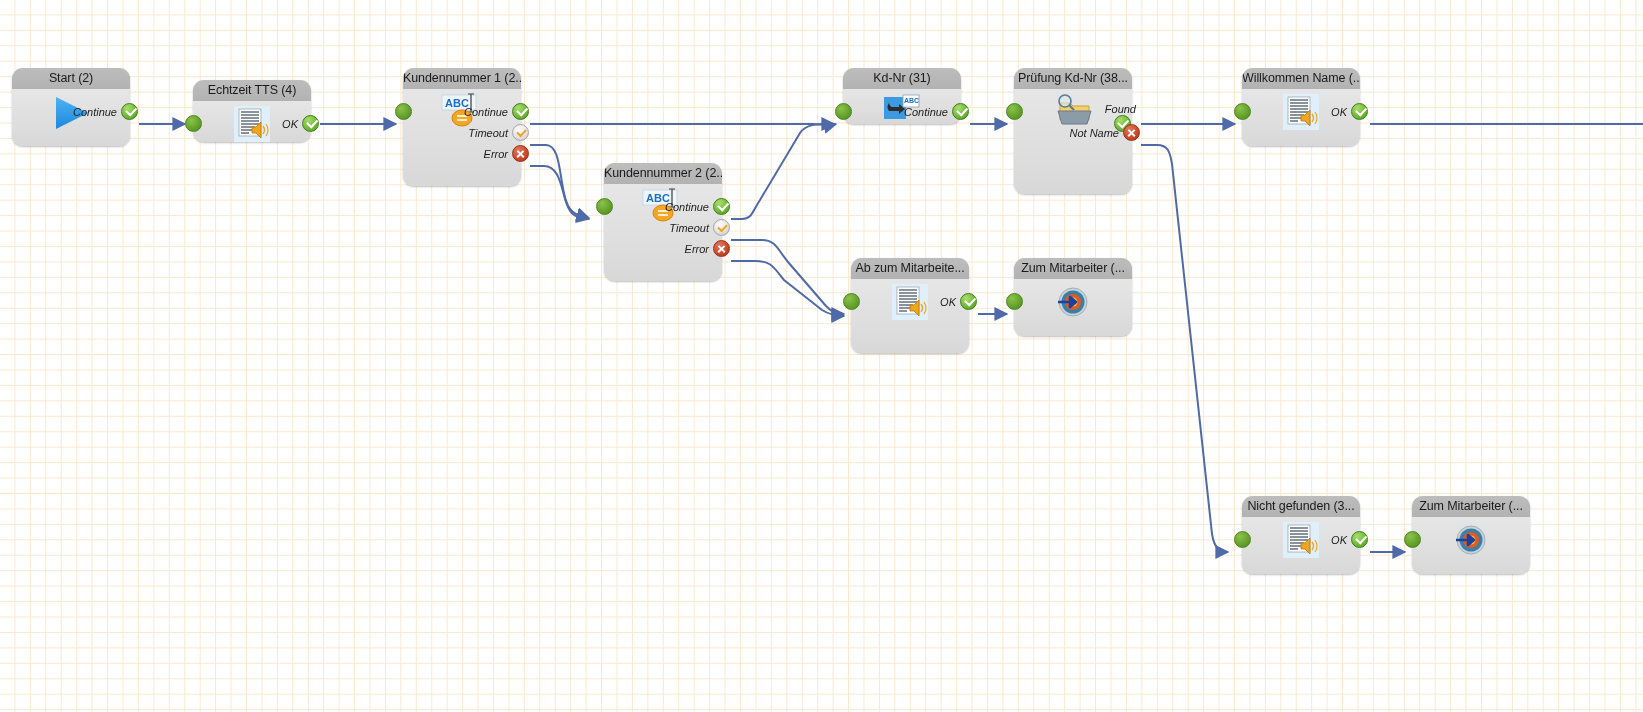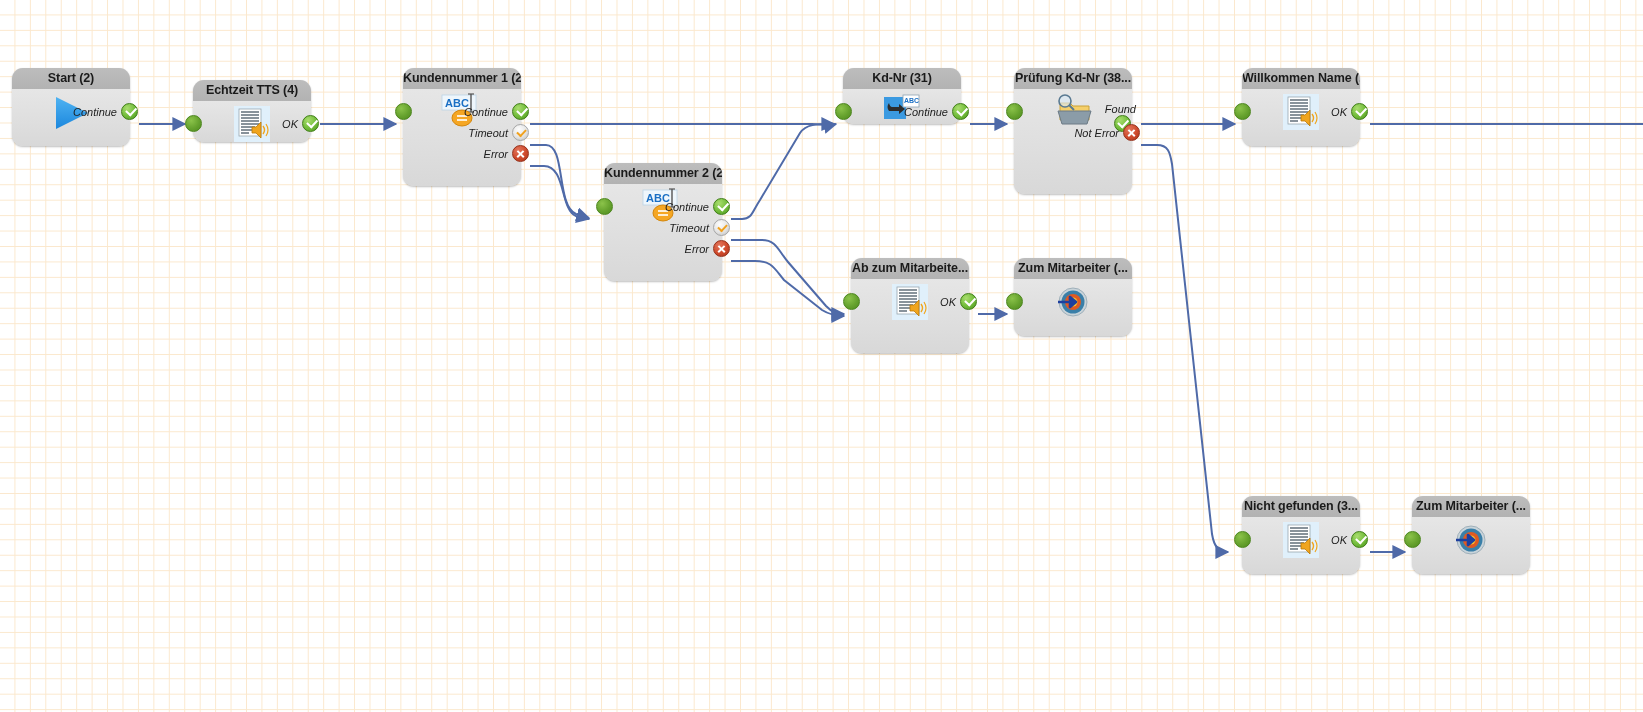--- a/index.html
+++ b/index.html
@@ -36,21 +36,21 @@
     box-shadow: 0 1px 2px rgba(0,0,0,0.25);
     overflow: visible;
   }
   .node-header {
     height: 21px;
     line-height: 21px;
     border-radius: 11px 11px 0 0;
     background: linear-gradient(to bottom, #bdbdbd 0%, #b2b2b2 100%);
     color: #1a1a1a;
     font-size: 12.5px;
-    font-weight: 700;
+    font-weight: 400;
     text-align: center;
     white-space: nowrap;
     overflow: hidden;
     letter-spacing: -0.1px;
   }
   .node-body {
     position: relative;
     height: calc(100% - 21px);
     border-radius: 0 0 11px 11px;
     background: linear-gradient(to bottom, #e6e6e6 0%, #dedede 60%, #d8d8d8 100%);
@@ -285,21 +285,21 @@
               <path d="M8 18 h33 l-4 13 h-25 z" fill="#8b9ca8" stroke="#6c7b86" stroke-width="1"></path>
               <circle cx="15" cy="8" r="6" fill="#d8e8f4" stroke="#5a7a92" stroke-width="1.6" fill-opacity="0.65"></circle>
               <line x1="19" y1="12" x2="24" y2="17" stroke="#5a7a92" stroke-width="2"></line>
             </svg></div>
           <div class="port-in" style="left: -8px; top: 14px;"></div>
           <div class="port-row" style="right: -8px; top: 14px; flex-direction: column;">
             <span class="port-label">Found</span>
             <span class="port-badge badge-ok"></span>
           </div>
           <div class="port-row" style="right: -8px; top: 35px;">
-            <span class="port-label">Not Error</span>
+            <span class="port-label">Not Name</span>
             <span class="port-badge badge-err"></span>
           </div>
         </div>
       </div>
       <div class="node" style="left: 1242px; top: 68px; width: 118px; height: 78px;">
         <div class="node-header">Willkommen Name (...</div>
         <div class="node-body">
           <div class="node-icon"><svg width="40" height="38" viewBox="0 0 40 38">
               <rect x="2" y="1" width="36" height="36" fill="#e0f0fb"></rect>
               <rect x="7" y="4" width="22" height="27" fill="#ffffff" stroke="#9aa7b0" stroke-width="0.8"></rect>

